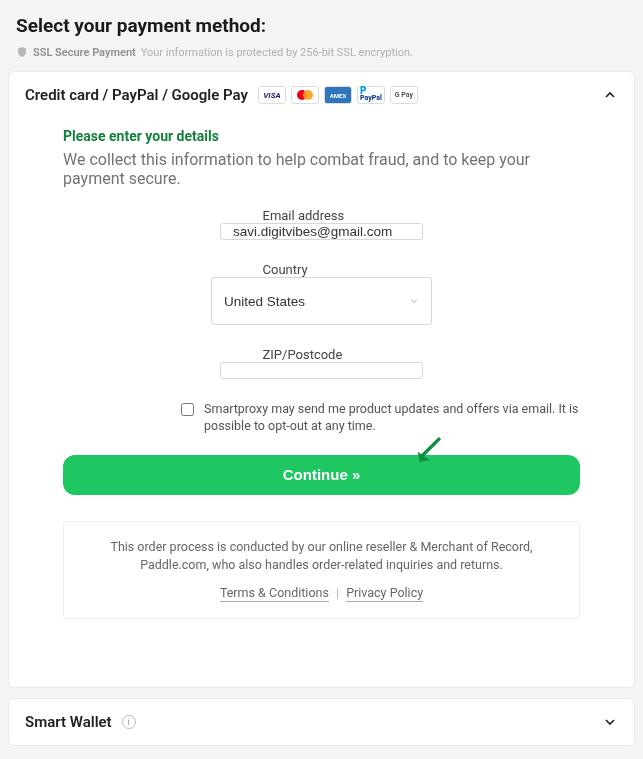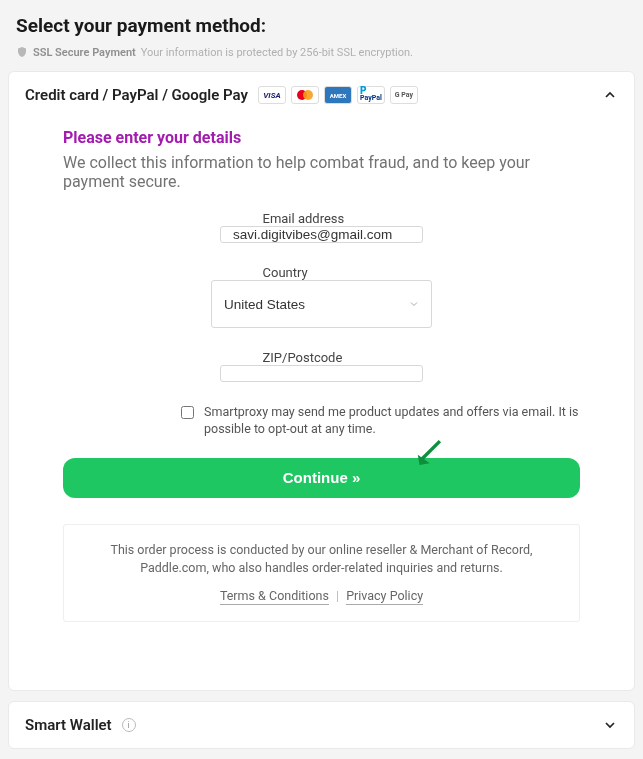--- a/index.html
+++ b/index.html
@@ -71,23 +71,23 @@
   .ci-amex { background: #2e77bc; color: #fff; font-size: 6px; }
   .ci-pp { color: #003087; font-size: 7px; }
   .ci-pp .pp-top { color:#009cde; font-size:10px; font-weight:900; line-height:6px;}
   .ci-gpay { color: #555; font-size: 7px; }
   .chev { width: 16px; height: 16px; }
 
   .accordion-body {
     padding: 10px 54px 28px 54px;
   }
   .sub-title {
-    font-size: 16px;
+    font-size: 14px;
     font-weight: 700;
-    color: #a21caf;
+    color: #15803d;
     margin-bottom: 6px;
   }
   .sub-desc {
     font-size: 16px;
     color: #737373;
     margin-bottom: 20px;
   }
   .form-row {
     display: flex;
     align-items: center;

